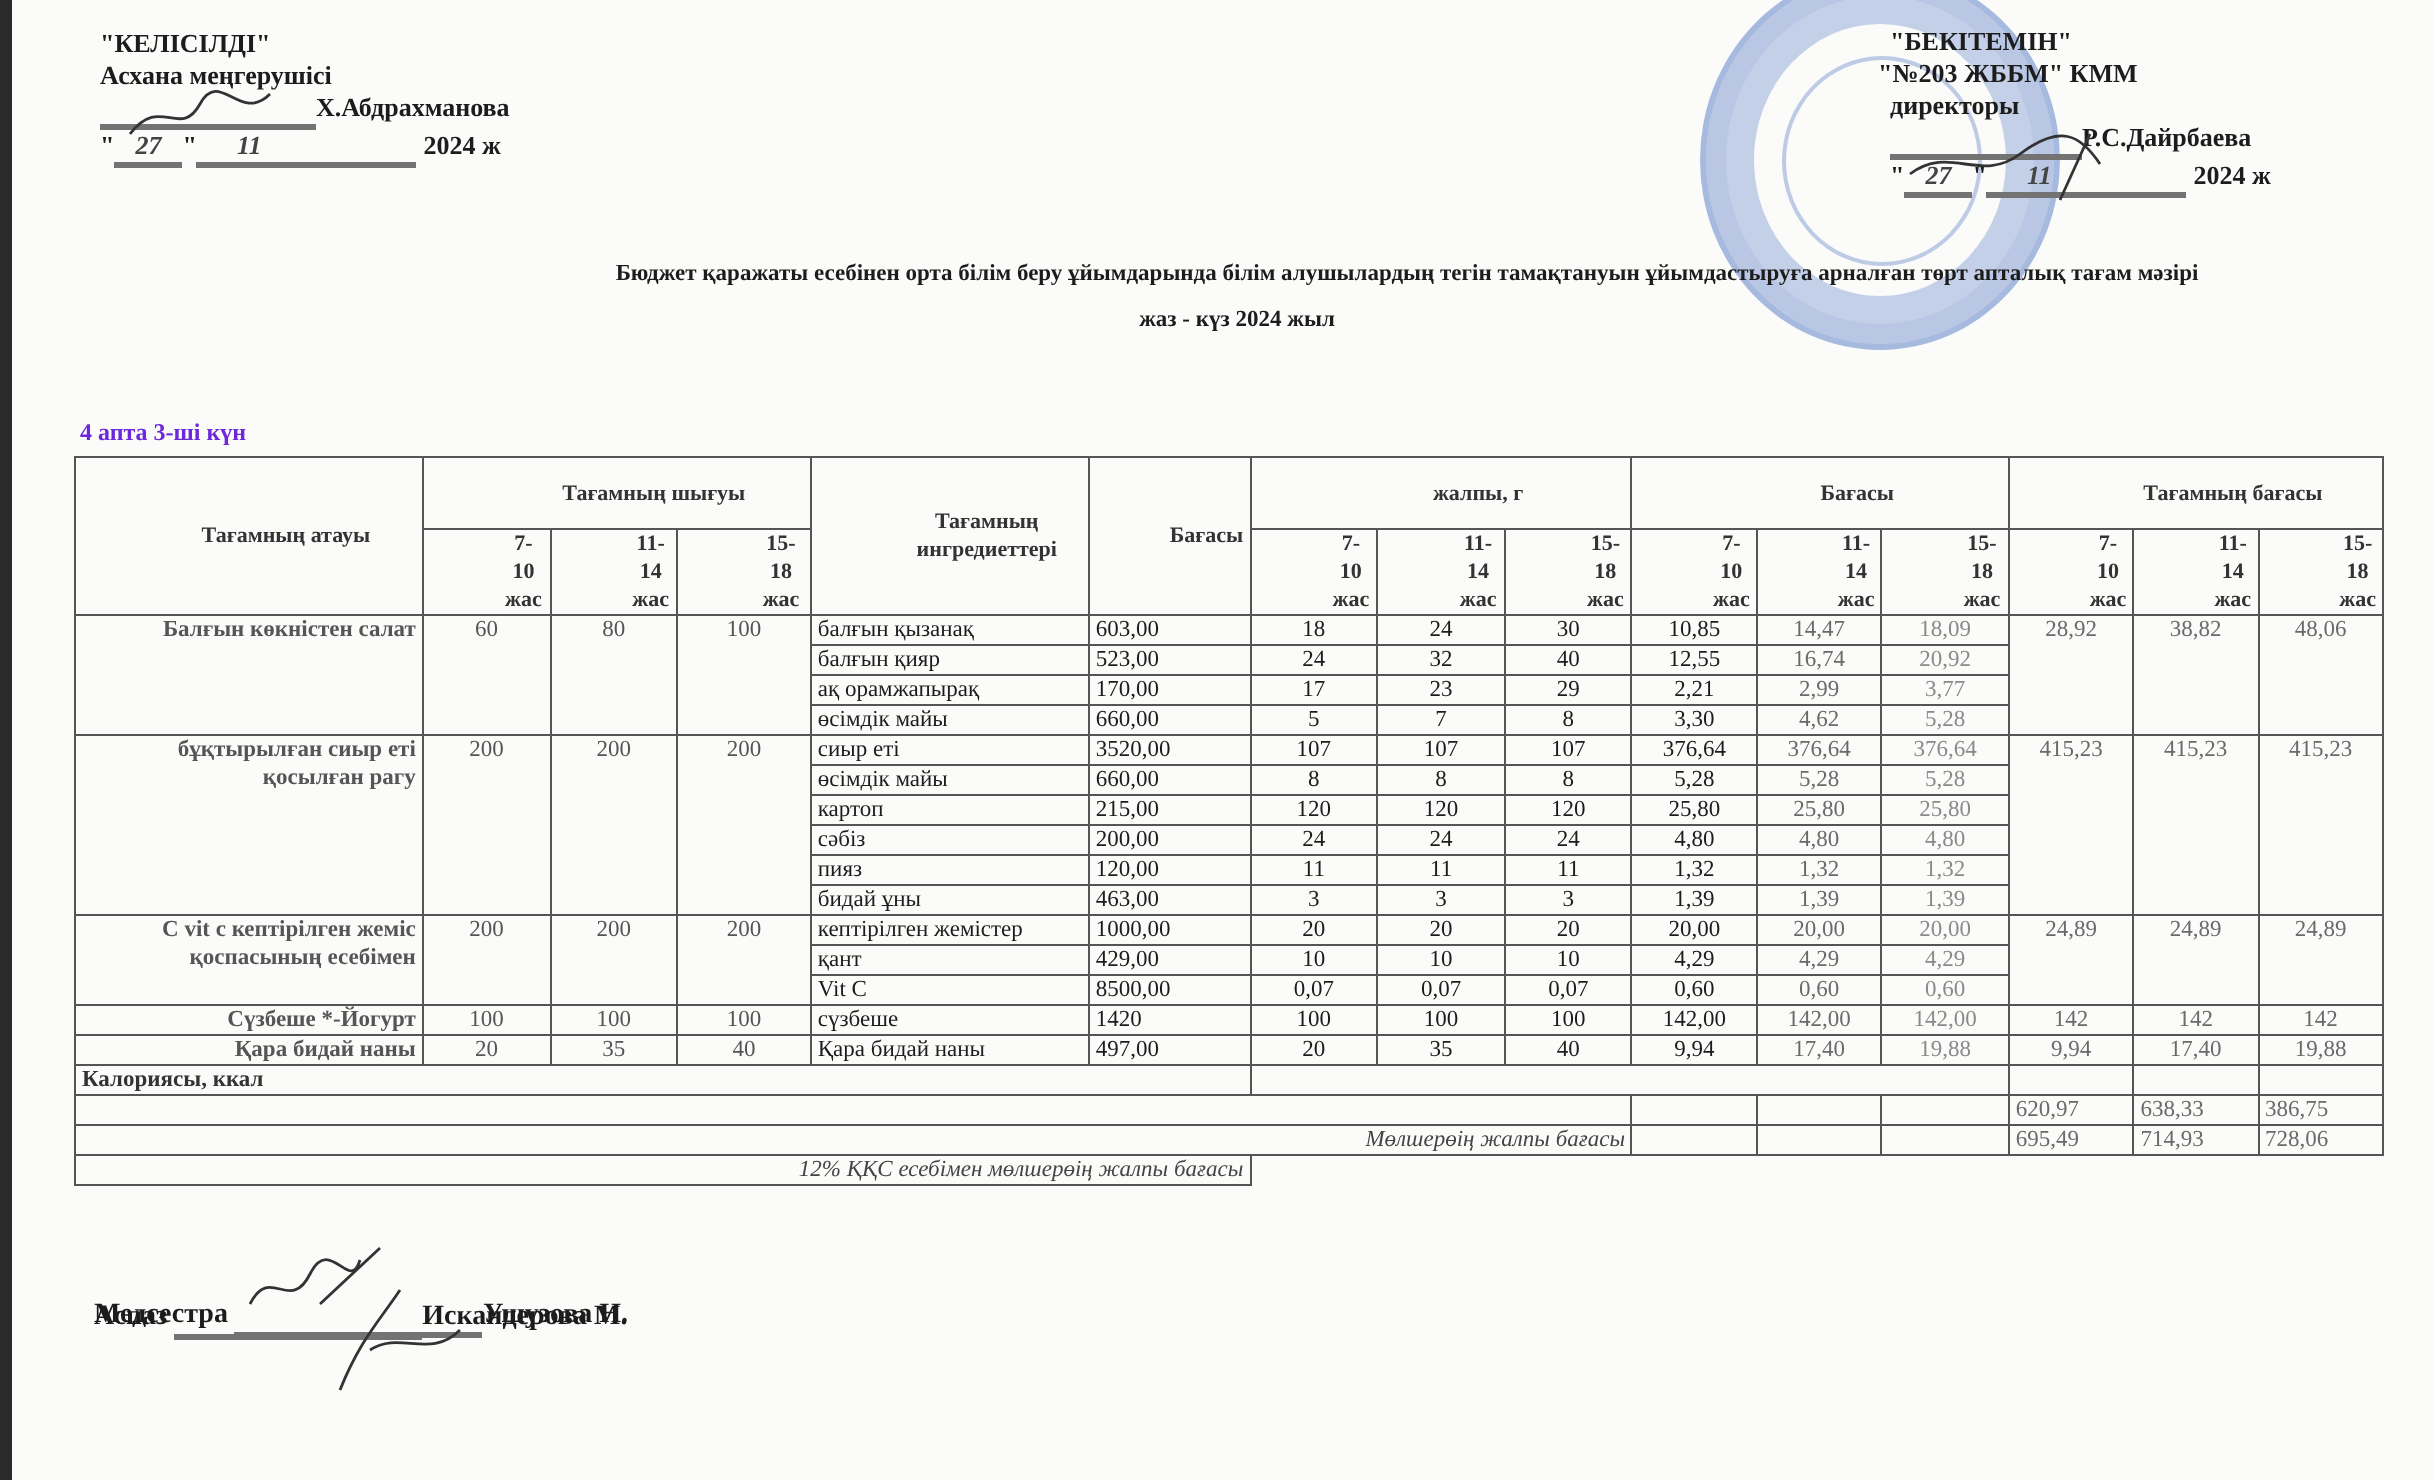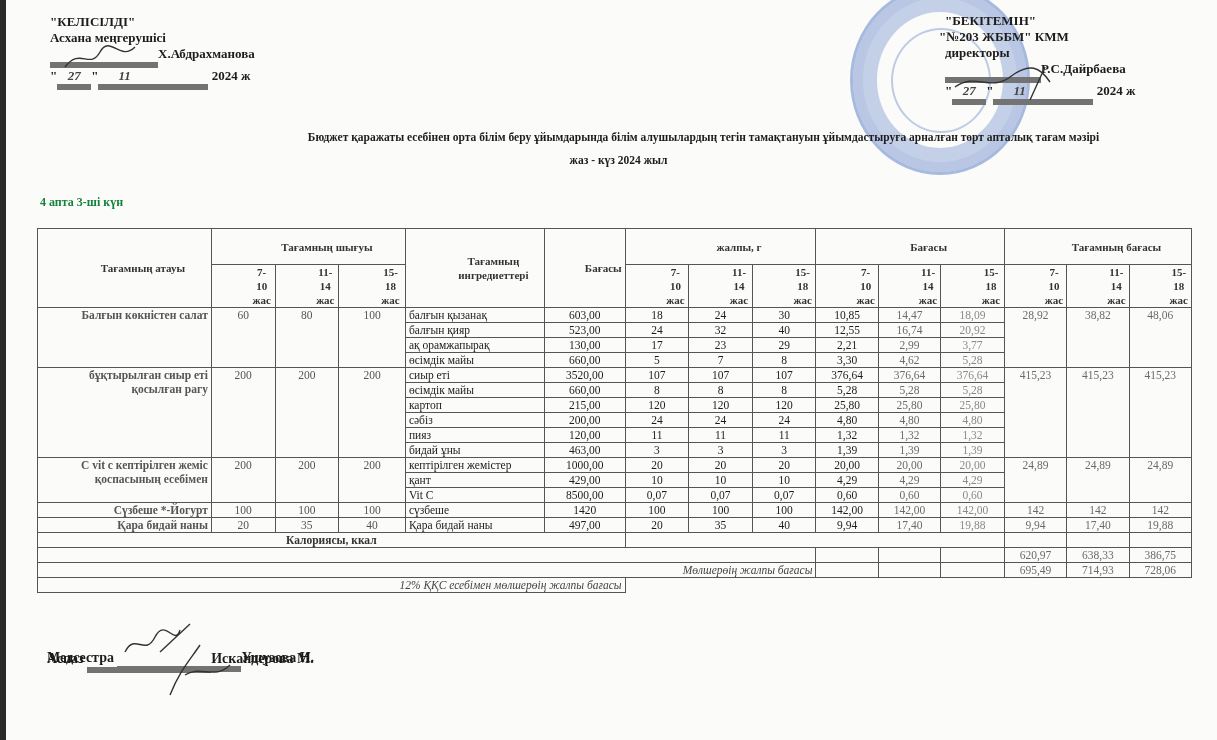--- a/index.html
+++ b/index.html
@@ -8,50 +8,50 @@
     background: #fbfbfa;
     font-family: "Liberation Serif", "DejaVu Serif", serif;
     color: #1c1c1c;
     position: relative;
   }
   .left-edge { position:absolute; left:0; top:0; width:6px; height:740px; background:#2a2a2a; }
   .block { position:absolute; font-weight:bold; font-size:13px; line-height:16px; }
   .approve-left { left:50px; top:14px; }
   .approve-right { left:945px; top:13px; }
   .approve-right .l2 { margin-left:-6px; }
-  .line { display:inline-block; border-bottom:6px solid #737373; }
+  .line { display:inline-block; border-bottom:3px solid #737373; }
   .stamp {
     position:absolute; left:850px; top:-15px; width:180px; height:190px;
     border-radius:50%; border:3px solid rgba(70,110,190,0.55);
     box-shadow: inset 0 0 0 10px rgba(70,110,190,0.12), inset 0 0 0 22px rgba(255,255,255,0), inset 0 0 0 24px rgba(70,110,190,0.35);
     opacity:.85;
   }
   .stamp-inner {
     position:absolute; left:38px; top:40px; width:100px; height:105px; border-radius:50%;
     border:2px solid rgba(70,110,190,0.4);
   }
   .title { position:absolute; left:0; width:1217px; text-align:center; font-weight:bold; font-size:11.5px; }
   .title1 { top:131px; left:95px; }
   .title2 { top:154px; left:10px; }
-  .week { position:absolute; left:40px; top:195px; font-weight:bold; font-size:12px; color:#15803d; }
+  .week { position:absolute; left:40px; top:209px; font-weight:bold; font-size:12px; color:#6d28d9; }
   table.menu {
     position:absolute; left:37px; top:228px; width:1155px;
     border-collapse: collapse; font-size:11.5px;
   }
   table.menu td, table.menu th { border:1px solid #555; padding:0 3px; height:15px; line-height:14px; }
   table.menu th { font-weight:bold; font-size:11px; color:#333; text-align:center;padding-left:40px; }
   .hdr-tall { height:36px !important; }
   .num { text-align:center; }
-  .r { text-align:center; }
+  .r { text-align:left; }
   .faded { color:#8a8a8a; }
   .faded2 { color:#6a6a6a; }
   .dish { color:#555; vertical-align:top; font-weight:bold;text-align:right; }
   .dish-n { vertical-align:top; text-align:center; color:#555; }
   .vt { vertical-align:top; }
-  .bold { font-weight:bold;text-align:center; }
+  .bold { font-weight:bold; }
   .ital { font-style:italic; font-weight:normal;text-align:right; }
   .sig { position:absolute; left:47px; font-weight:bold; font-size:14px; }
   .sig1 { top:651px; }
   .sig2 { top:650px; }
   .scribble { position:absolute; }
 </style>
 </head>
 <body>
 
 <div class="left-edge"></div>
@@ -161,21 +161,21 @@
         <td class="r">523,00</td>
         <td class="num">24</td>
         <td class="num">32</td>
         <td class="num">40</td>
         <td class="num">12,55</td>
         <td class="num faded2">16,74</td>
         <td class="num faded">20,92</td>
       </tr>
       <tr>
         <td>ақ орамжапырақ</td>
-        <td class="r">130,00</td>
+        <td class="r">170,00</td>
         <td class="num">17</td>
         <td class="num">23</td>
         <td class="num">29</td>
         <td class="num">2,21</td>
         <td class="num faded2">2,99</td>
         <td class="num faded">3,77</td>
       </tr>
       <tr>
         <td>өсімдік майы</td>
         <td class="r">660,00</td>

